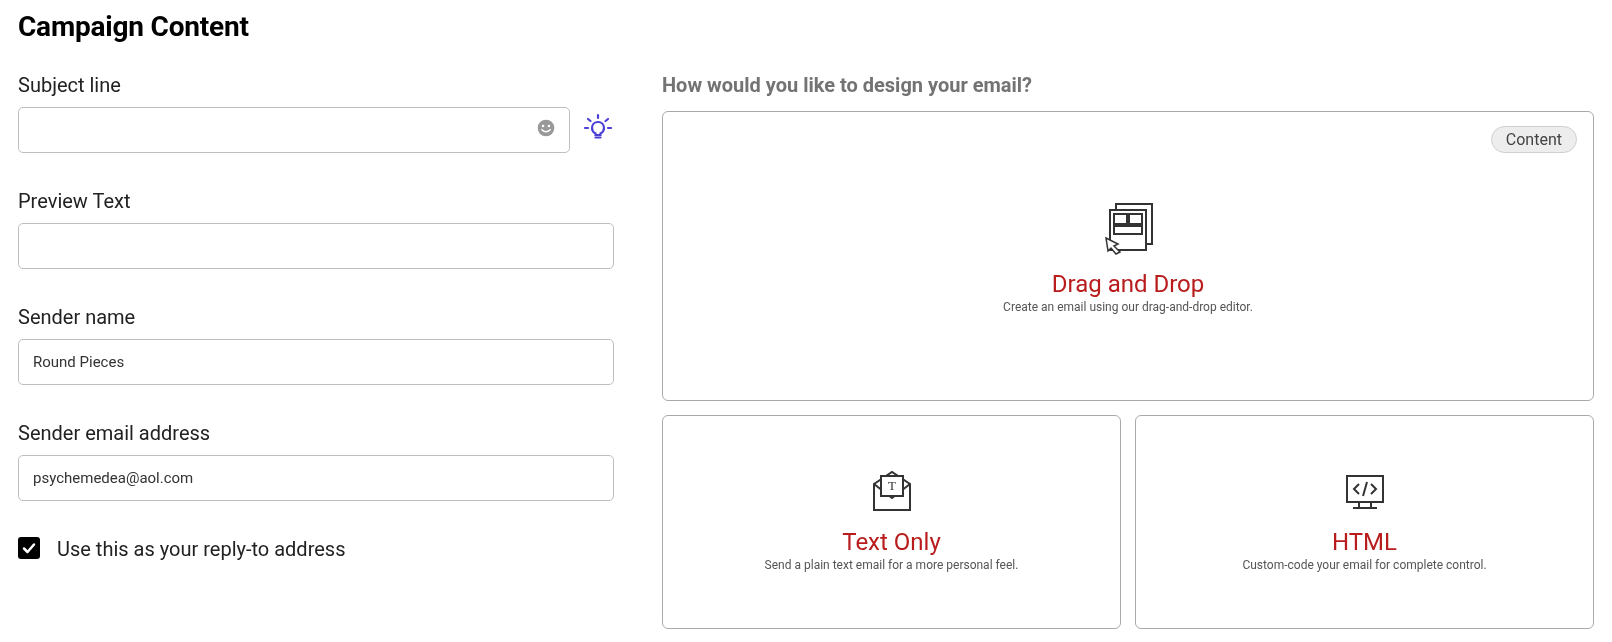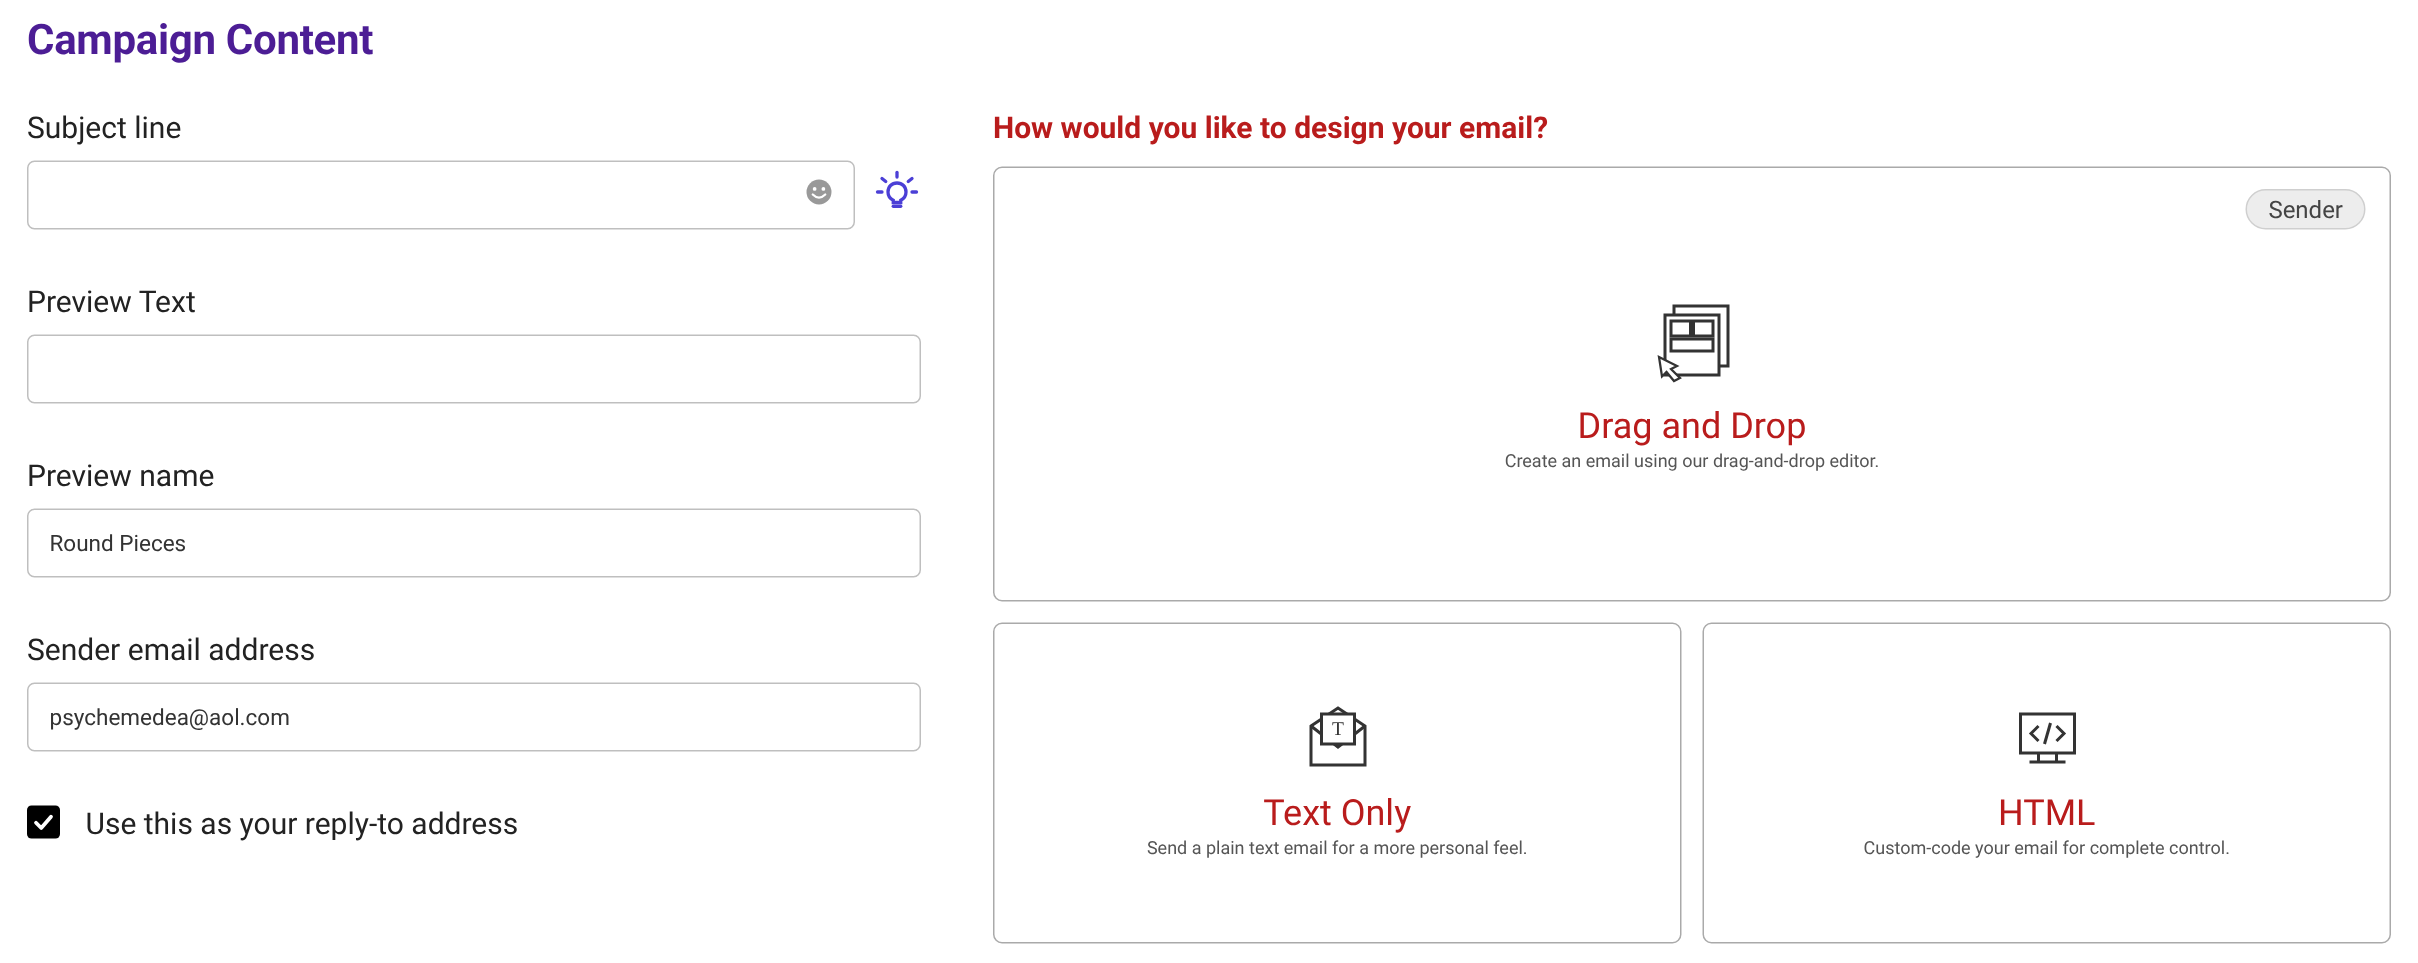--- a/index.html
+++ b/index.html
@@ -10,21 +10,21 @@
     body {
       font-family: -apple-system, BlinkMacSystemFont, "Segoe UI", Roboto, "Helvetica Neue", Arial, sans-serif;
       background: #ffffff;
       color: #1a1a1a;
       padding: 10px 18px 20px 18px;
       width: 1612px;
     }
     .page-title {
       font-size: 28px;
       font-weight: 700;
-      color: #4c1d95;
+      color: #000000;
       margin-bottom: 30px;
       letter-spacing: -0.2px;
     }
     .content-wrapper {
       display: flex;
       gap: 48px;
     }
     .left-col {
       width: 596px;
       flex-shrink: 0;
@@ -105,21 +105,21 @@
     .checkbox svg {
       stroke: #fff;
     }
     .checkbox-label {
       font-size: 20px;
       color: #222;
     }
     .design-question {
       font-size: 20px;
       font-weight: 700;
-      color: #b91c1c;
+      color: #737373;
       margin-bottom: 14px;
     }
     .option-card {
       border: 1.5px solid #aaa;
       border-radius: 6px;
       background: #fff;
       cursor: pointer;
       display: flex;
       flex-direction: column;
       align-items: center;
@@ -203,21 +203,21 @@
         </span>
       </div>
     </div>
 
     <div class="form-group">
       <label class="form-label">Preview Text</label>
       <input type="text" class="text-input" value="" style="">
     </div>
 
     <div class="form-group">
-      <label class="form-label">Preview name</label>
+      <label class="form-label">Sender name</label>
       <input type="text" class="text-input" value="Round Pieces" style="">
     </div>
 
     <div class="form-group">
       <label class="form-label">Sender email address</label>
       <input type="text" class="text-input" value="psychemedea@aol.com" style="">
     </div>
 
     <div class="checkbox-row">
       <div class="checkbox">
@@ -227,21 +227,21 @@
       </div>
       <span class="checkbox-label">Use this as your reply-to address</span>
     </div>
 
   </div>
 
   <div class="right-col">
     <div class="design-question">How would you like to design your email?</div>
 
     <div class="option-card card-large">
-      <span class="badge">Sender</span>
+      <span class="badge">Content</span>
       <div class="card-icon">
         <svg width="60" height="60" viewBox="0 0 60 60" fill="none">
           <rect x="18" y="8" width="36" height="40" stroke="#333" stroke-width="2" fill="none"></rect>
           <rect x="12" y="14" width="36" height="40" stroke="#333" stroke-width="2" fill="#fff"></rect>
           <rect x="16" y="18" width="13" height="10" stroke="#333" stroke-width="2" fill="none"></rect>
           <rect x="31" y="18" width="13" height="10" stroke="#333" stroke-width="2" fill="none"></rect>
           <rect x="16" y="30" width="28" height="8" stroke="#333" stroke-width="2" fill="none"></rect>
           <path d="M8 42 L20 48 L16 50 L22 56 L18 58 L13 52 L10 55 Z" stroke="#333" stroke-width="1.5" fill="#fff"></path>
         </svg>
       </div>

